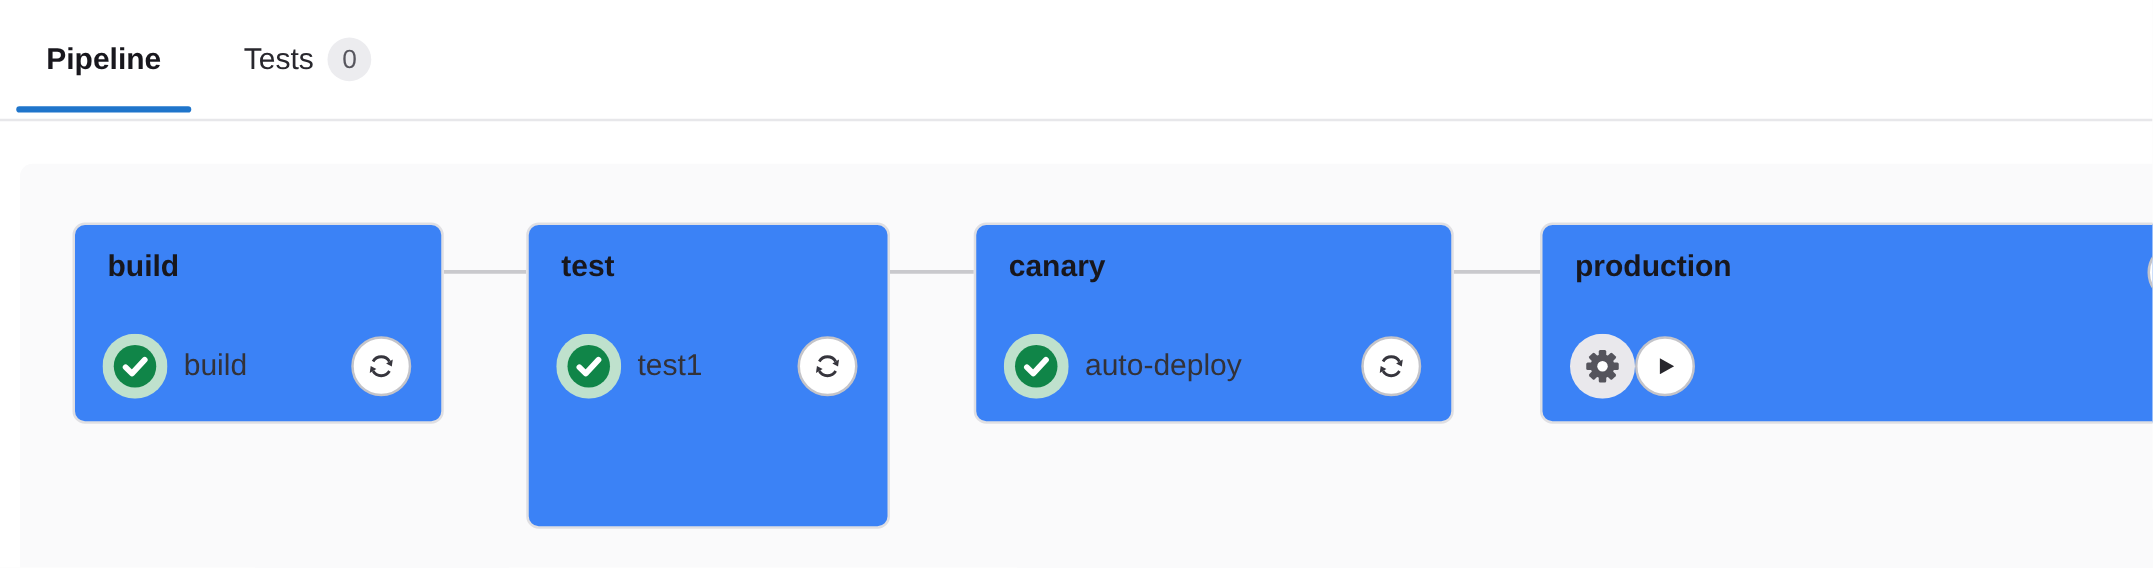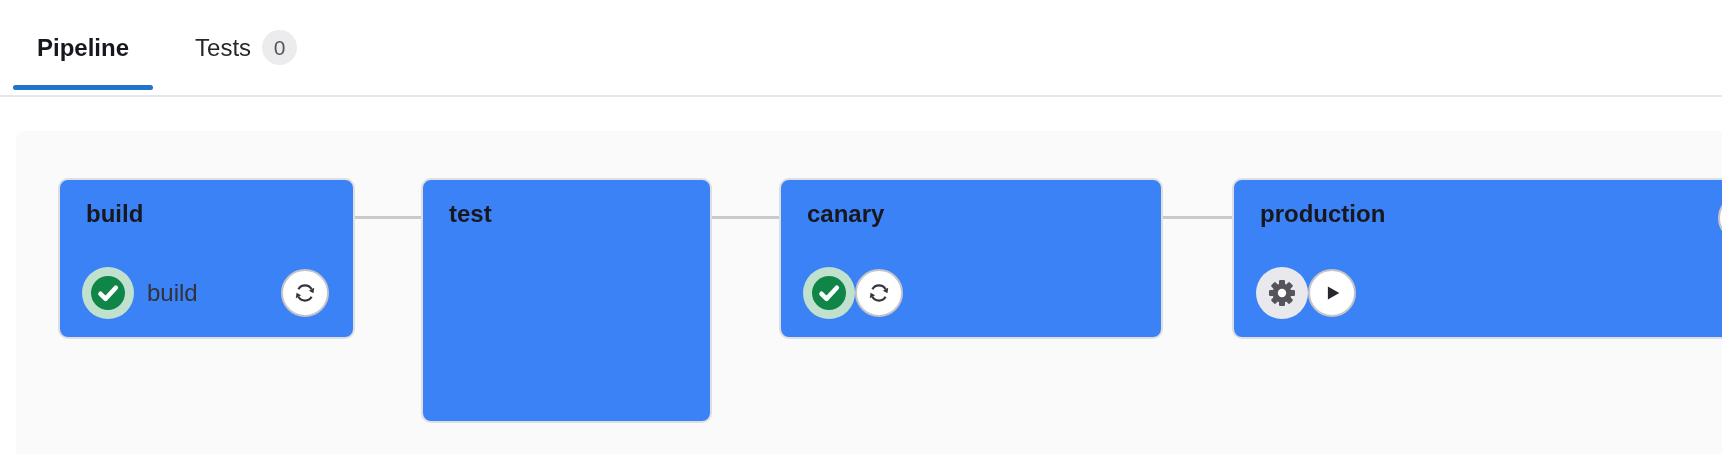--- a/index.html
+++ b/index.html
@@ -111,30 +111,47 @@
         <polygon points="15.6,9.9 20.5,7.1 19.8,12.2" fill="#36353d"></polygon>
         <path d="M18.06 15.5 A7 7 0 0 1 5.94 15.5" fill="none" stroke="#36353d" stroke-width="2.1"></path>
         <polygon points="8.4,14.1 3.5,16.9 4.2,11.8" fill="#36353d"></polygon>
       </svg>
     </button>
   </div>
 </section>
 
 <section class="stage" id="stage-test">
   <h3 class="stage-name">test</h3>
+  <div class="job-row">
+    <svg class="status-icon" viewBox="0 0 52 52">
+      <circle cx="26" cy="26" r="26" fill="#bfe1cd"></circle>
+      <circle cx="26" cy="26" r="17" fill="#108548"></circle>
+      <path d="M18.5 26.8 L23.6 31.8 L33.8 20.8" fill="none" stroke="#fff" stroke-width="4.6" stroke-linecap="round" stroke-linejoin="round"></path>
+    </svg>
+    <a class="job-name">test1</a>
+    <button class="icon-btn">
+      <svg width="26" height="26" viewBox="0 0 24 24">
+        <path d="M5.94 8.5 A7 7 0 0 1 18.06 8.5" fill="none" stroke="#36353d" stroke-width="2.1"></path>
+        <polygon points="15.6,9.9 20.5,7.1 19.8,12.2" fill="#36353d"></polygon>
+        <path d="M18.06 15.5 A7 7 0 0 1 5.94 15.5" fill="none" stroke="#36353d" stroke-width="2.1"></path>
+        <polygon points="8.4,14.1 3.5,16.9 4.2,11.8" fill="#36353d"></polygon>
+      </svg>
+    </button>
+  </div>
 </section>
 
 <section class="stage" id="stage-canary">
   <h3 class="stage-name">canary</h3>
   <div class="job-row">
     <svg class="status-icon" viewBox="0 0 52 52">
       <circle cx="26" cy="26" r="26" fill="#bfe1cd"></circle>
       <circle cx="26" cy="26" r="17" fill="#108548"></circle>
       <path d="M18.5 26.8 L23.6 31.8 L33.8 20.8" fill="none" stroke="#fff" stroke-width="4.6" stroke-linecap="round" stroke-linejoin="round"></path>
     </svg>
+    <a class="job-name">auto-deploy</a>
     <button class="icon-btn">
       <svg width="26" height="26" viewBox="0 0 24 24">
         <path d="M5.94 8.5 A7 7 0 0 1 18.06 8.5" fill="none" stroke="#36353d" stroke-width="2.1"></path>
         <polygon points="15.6,9.9 20.5,7.1 19.8,12.2" fill="#36353d"></polygon>
         <path d="M18.06 15.5 A7 7 0 0 1 5.94 15.5" fill="none" stroke="#36353d" stroke-width="2.1"></path>
         <polygon points="8.4,14.1 3.5,16.9 4.2,11.8" fill="#36353d"></polygon>
       </svg>
     </button>
   </div>
 </section>

